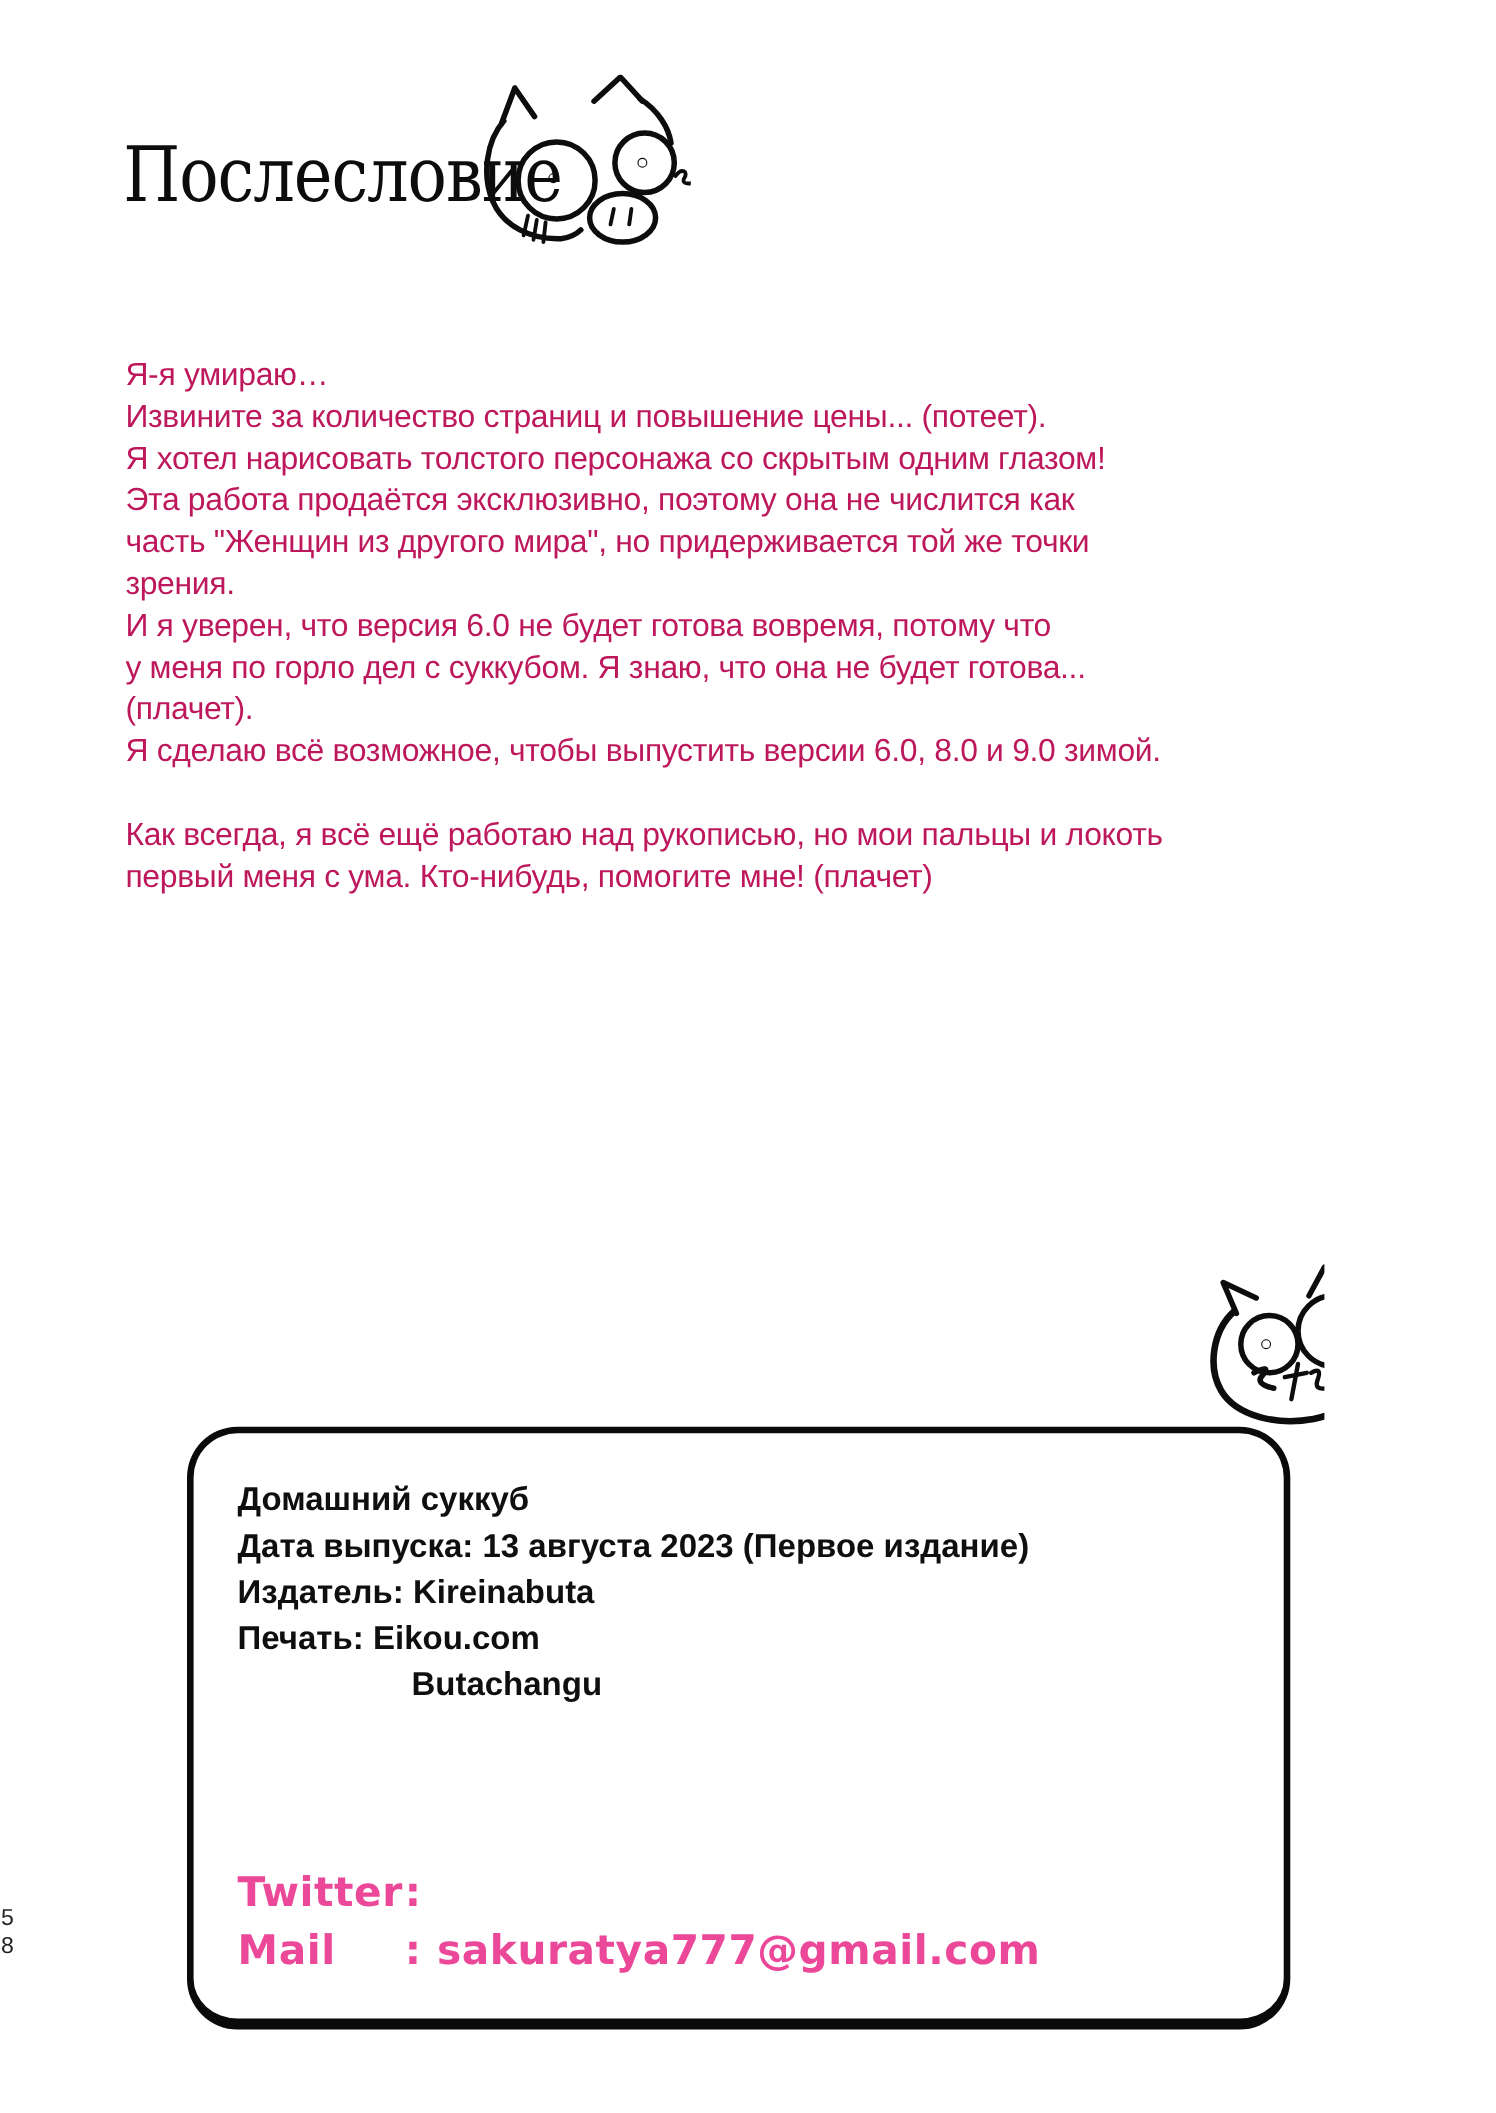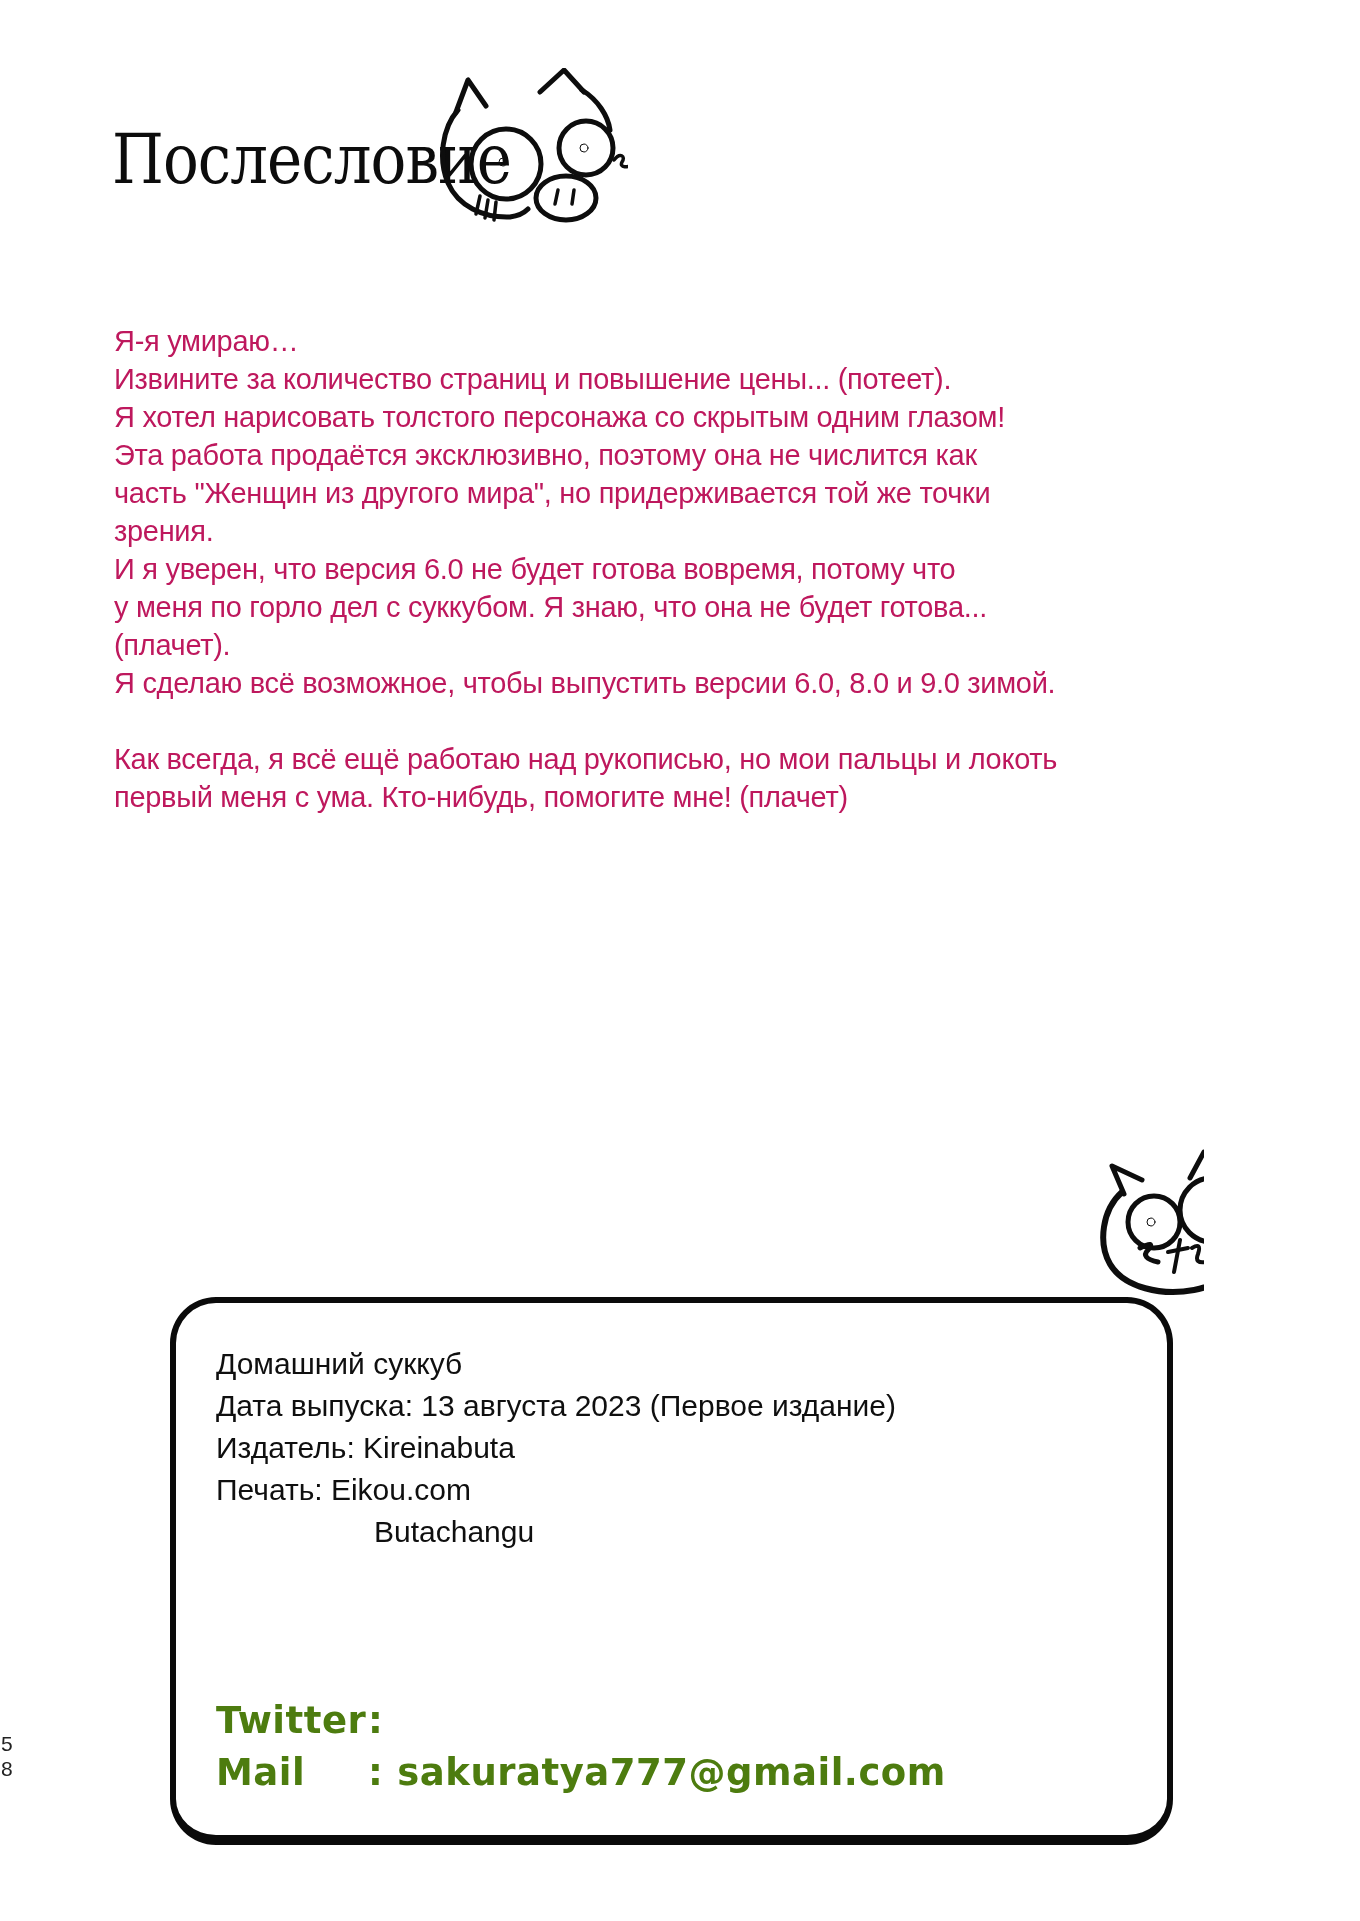--- a/index.html
+++ b/index.html
@@ -61,37 +61,37 @@
     border-bottom-width: 10px;
     border-radius: 46px;
     background: #ffffff;
     box-sizing: border-box;
   }
   .colophon-inner {
     position: absolute;
     left: 40px;
     top: 40px;
     right: 30px;
-    font-weight: normal;
+    font-weight: bold;
     font-size: 30px;
     line-height: 42px;
     color: #0f0f0f;
   }
   .colophon-title { margin-bottom: 84px; }
   .colophon-line { margin: 0; }
   .publisher-second { padding-left: 158px; }
   .contact-block {
     position: absolute;
     left: 40px;
     bottom: 36px;
     font-family: "DejaVu Sans", sans-serif;
     font-weight: bold;
     font-size: 37px;
     line-height: 52px;
-    color: #4d7c0f;
+    color: #ec4899;
     letter-spacing: 0.5px;
   }
   .contact-row { display: flex; }
   .contact-label { display: inline-block; width: 152px; }
   .contact-colon { display: inline-block; margin-right: 14px; }
   .page-digits {
     position: absolute;
     left: 1px;
     top: 1731px;
     font-size: 21px;

